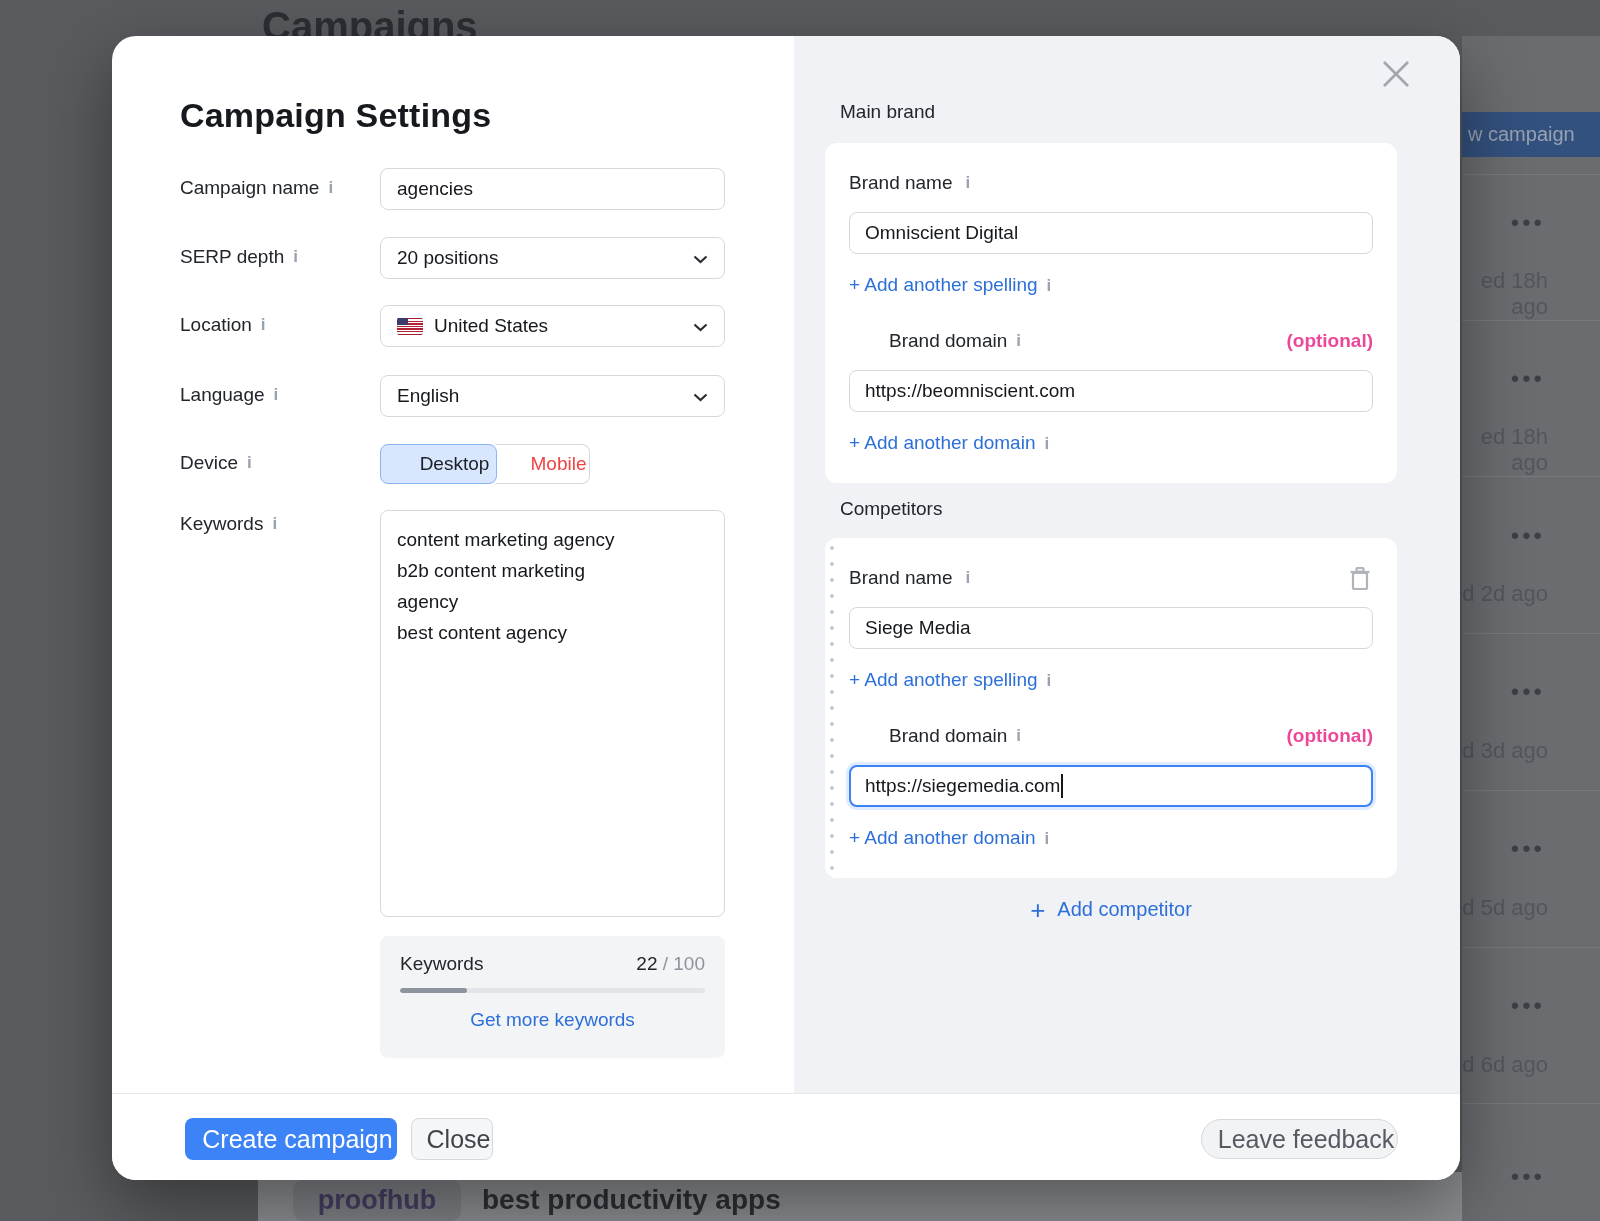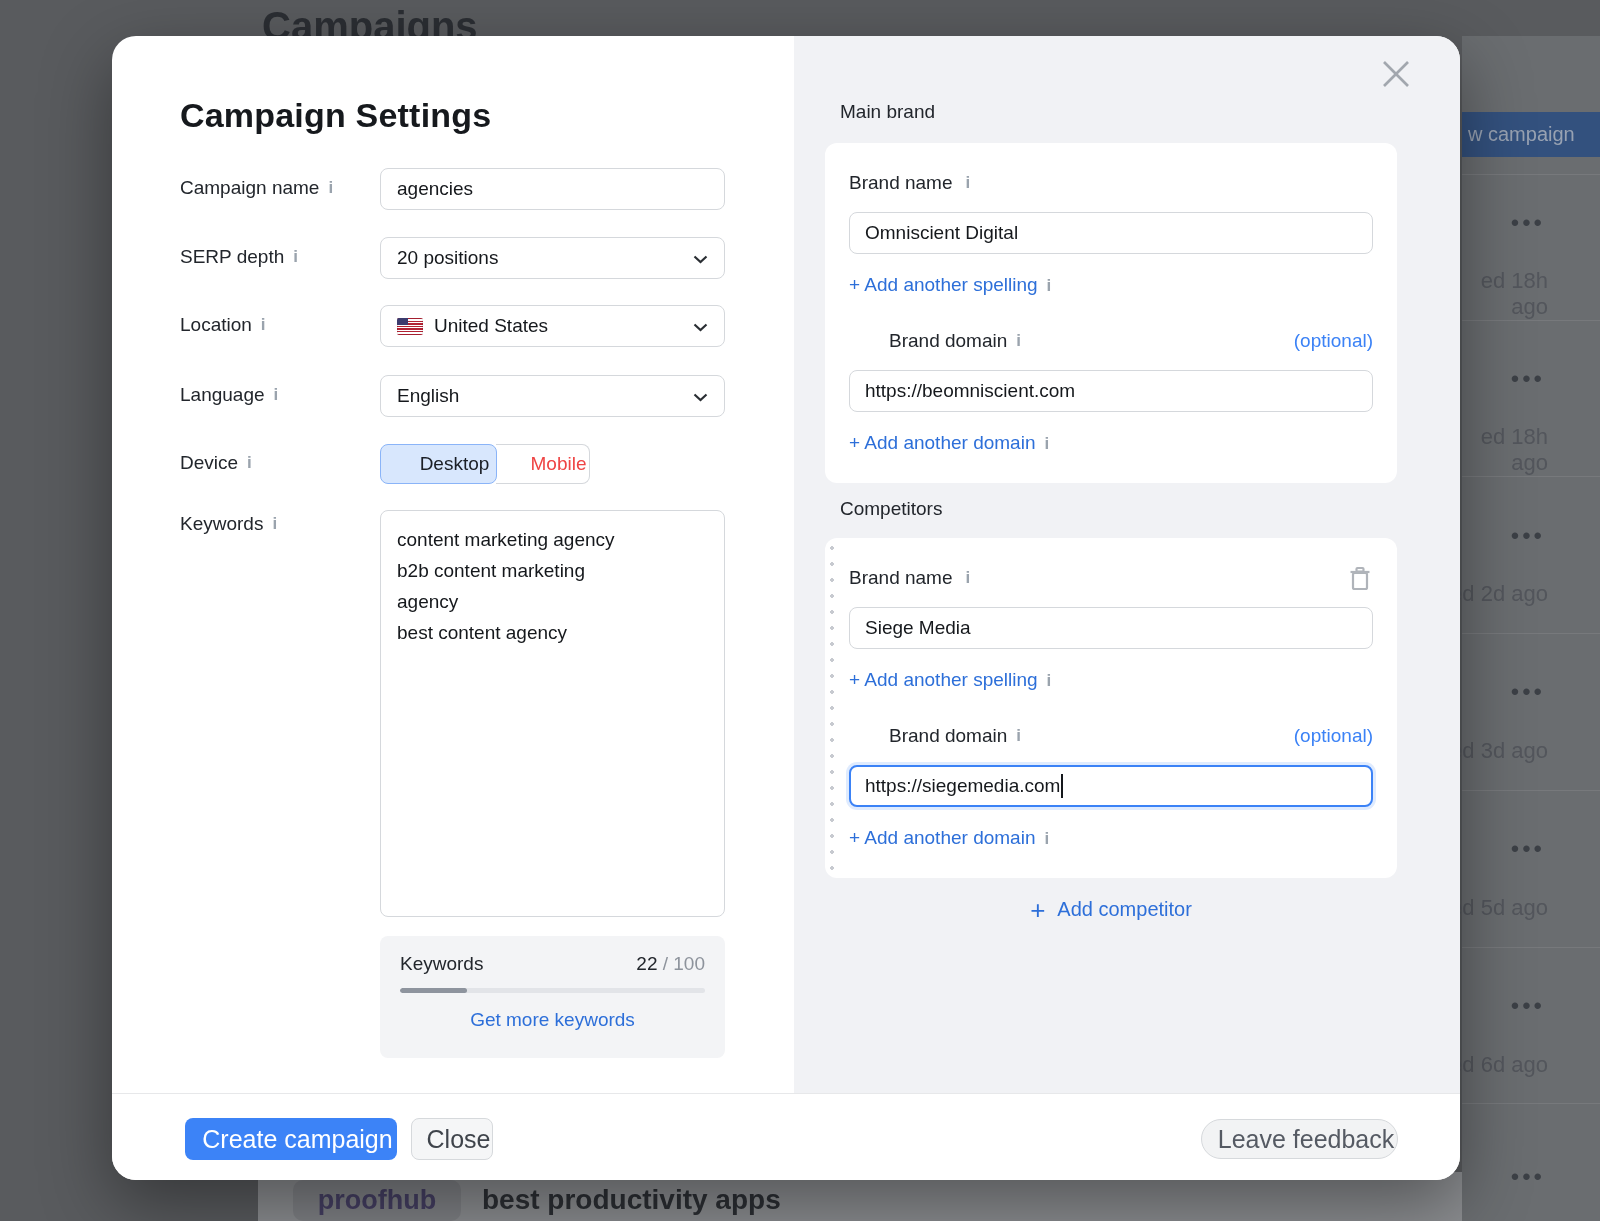--- a/index.html
+++ b/index.html
@@ -57,21 +57,21 @@
   .kwc-link { margin-top:16px; text-align:center; font-size:19px; font-weight:400; color:#2d6fd9; cursor:pointer; }
 
   
   .sec-label { position:absolute; left:46px; font-size:19px; color:#22262c; }
   .brand-card { position:absolute; left:31px; width:572px; height:340px; background:#fff; border-radius:12px; padding:28px 24px 0; }
   .drag-dots { position:absolute; left:5px; top:8px; width:4px; height:324px;
     background:radial-gradient(circle at 2px 2px,#c7cad0 1.6px,transparent 1.9px); background-size:4px 16px; background-repeat:repeat-y; }
   .card-row { display:flex; align-items:center; gap:13px; height:24px; font-size:19px; color:#22262c; }
   .card-row.split { justify-content:space-between; }
   .row-left { display:flex; align-items:center; gap:9px; }
-  .optional { color:#3b82f6; }
+  .optional { color:#ec4899;font-weight:bold; }
   .card-input { margin-top:17px; height:42px; border:1px solid #d5d8dc; border-radius:8px; background:#fff; display:flex; align-items:center; padding:0 15px; font-size:19px; color:#15181c; cursor:text; }
   .card-input.focused { border:2px solid #3b82f6; padding:9px 14px; box-shadow:0 0 0 3px rgba(59,130,246,.16); }
   .caret { display:inline-block; width:2px; height:24px; background:#15181c; margin-left:1px; vertical-align:middle; }
   .blue-link { margin-top:18px; height:24px; display:flex; align-items:flex-end; gap:9px; font-size:19px; color:#2d6fd9; cursor:pointer; width:fit-content; }
   .gap-lg { margin-top:33px;margin-left:40px; }
   .trash { position:absolute; right:24px; top:27px; width:26px; height:28px; cursor:pointer; }
   .trash svg { stroke:#b0b4ba; fill:none; stroke-width:2.2; }
   .add-competitor { position:absolute; left:31px; width:572px; top:862px; display:flex; align-items:center; justify-content:center; gap:12px; color:#2d6fd9; font-size:20px; font-weight:500; cursor:pointer; }
   .add-competitor .plus { font-size:26px; font-weight:400; line-height:20px; }
 

